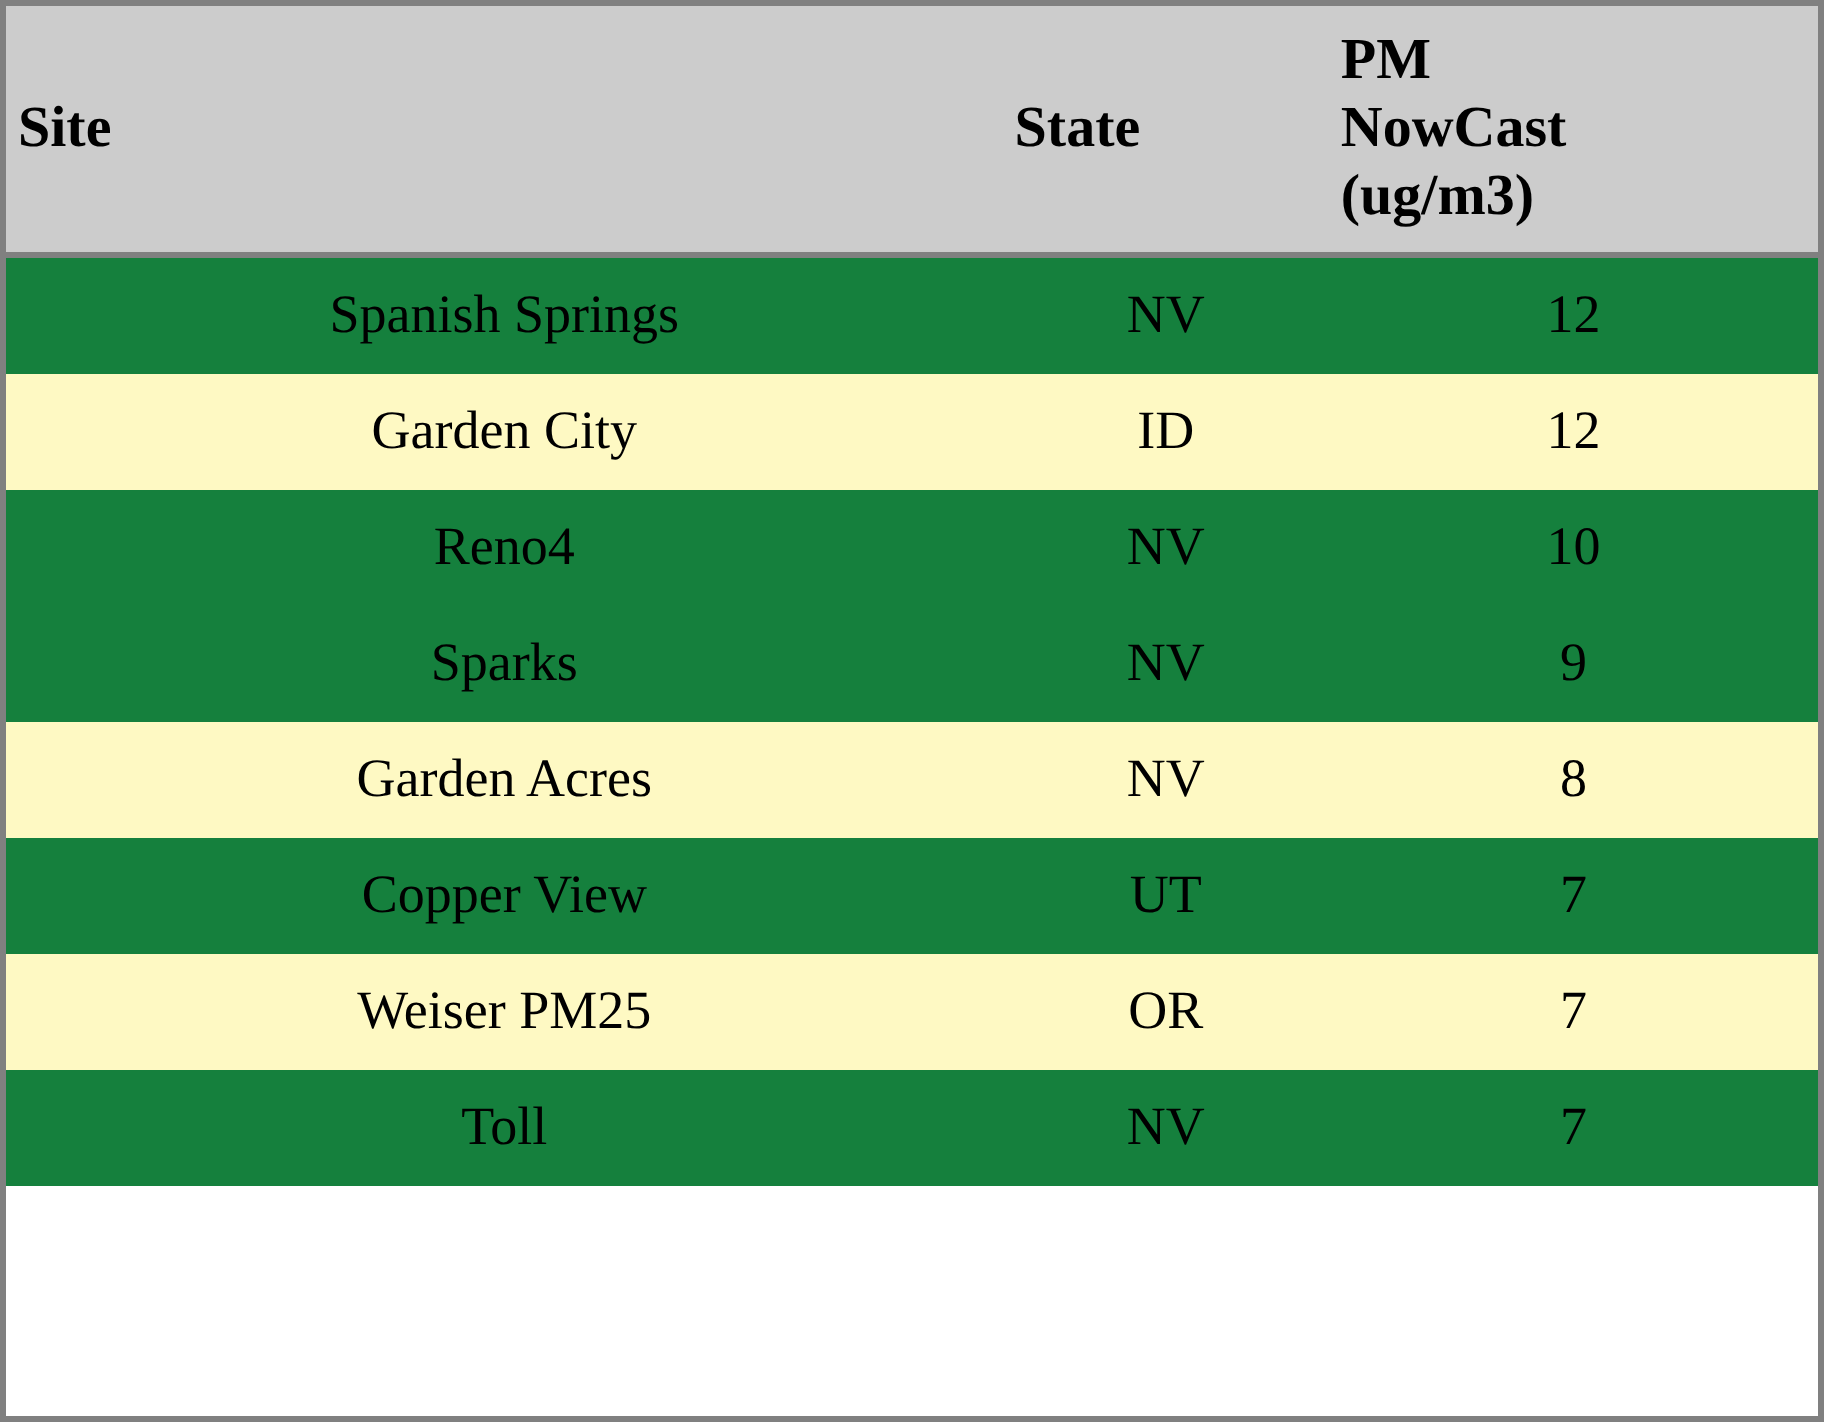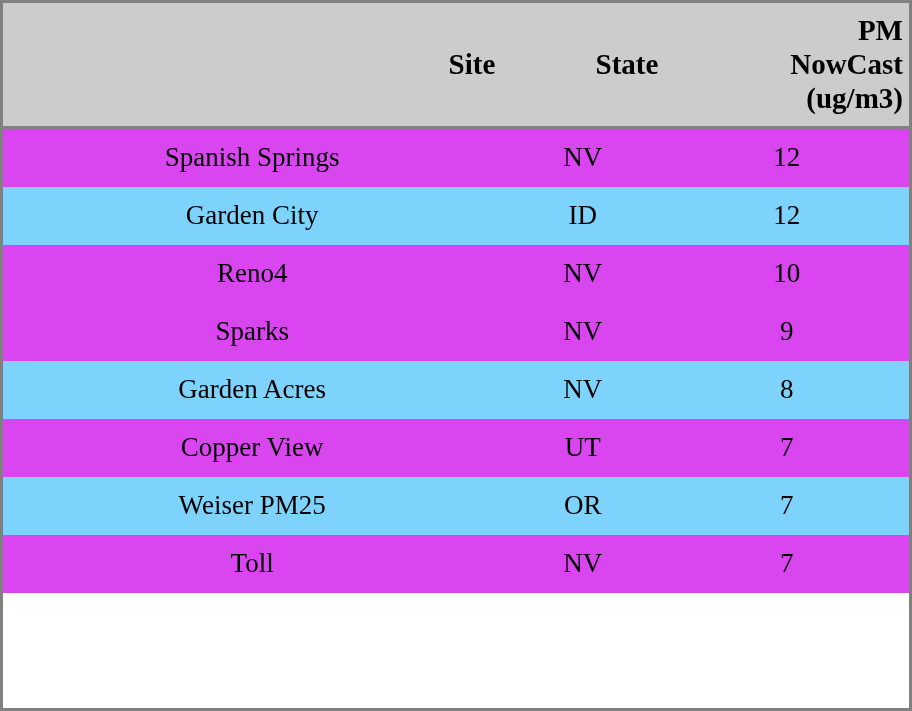--- a/index.html
+++ b/index.html
@@ -26,21 +26,21 @@
     table-layout: fixed;
   }
   table.data-table thead tr {
     background: #cccccc;
   }
   table.data-table thead th {
     font-family: "Liberation Serif", serif;
     font-weight: bold;
     font-size: 29px;
     color: #000000;
-    text-align: right;
+    text-align: left;
     vertical-align: middle;
     padding: 0 6px;
     border: none;
     line-height: 1.18;
     height: 124px;
     box-sizing: border-box;
     margin-top: 40px;
   }
   table.data-table thead tr {
     border-bottom: 3px solid #808080;
@@ -50,24 +50,24 @@
     font-size: 27px;
     color: #000000;
     text-align: center;
     vertical-align: middle;
     height: 58px;
     padding: 0 6px;
     border: none;
     white-space: nowrap;
   }
   table.data-table tbody tr.odd-row {
-    background: #d946ef;
+    background: #15803d;
   }
   table.data-table tbody tr.even-row {
-    background: #7dd3fc;
+    background: #fef9c3;
   }
   col.col-site { width: 55%; }
   col.col-state { width: 18%; }
   col.col-value { width: 27%; }
 </style>
 </head>
 <body>
 
 <div class="table-wrap">
   <table class="data-table">

